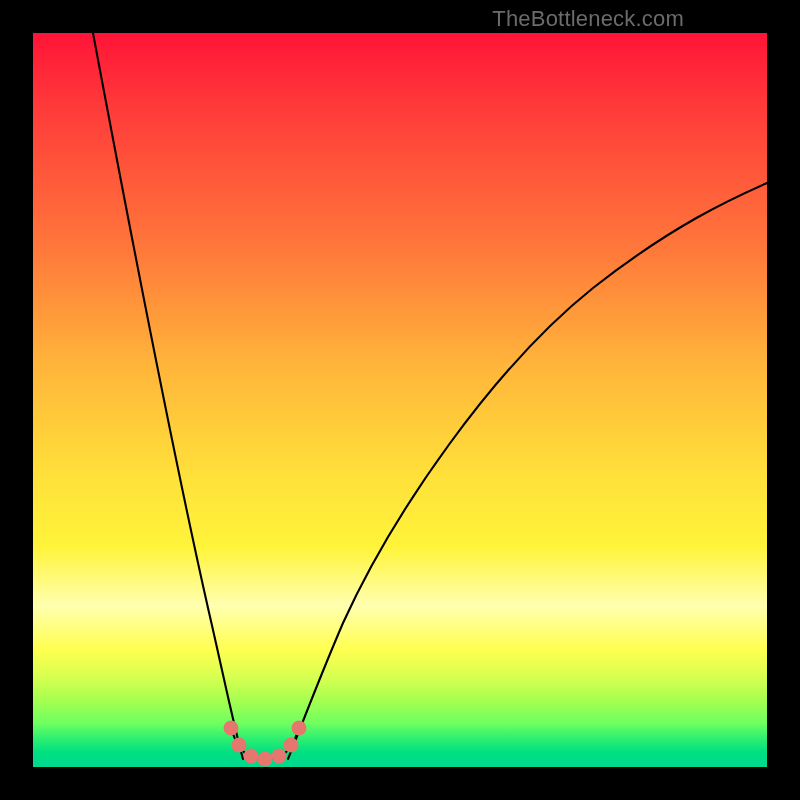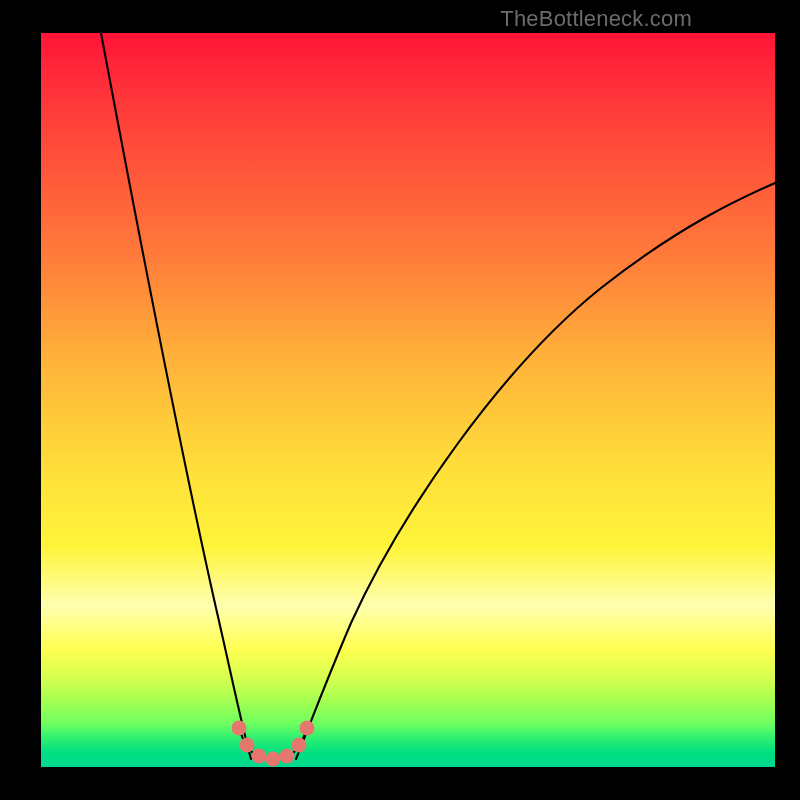--- a/index.html
+++ b/index.html
@@ -6,21 +6,21 @@
     margin: 0;
     padding: 0;
     width: 800px;
     height: 800px;
     overflow: hidden;
     background: #000;
     font-family: Arial, Helvetica, sans-serif;
   }
   .frame {
     position: absolute;
-    left: 8px;
+    left: 0;
     top: 0;
     width: 696px;
     height: 800px;
     background: #000;
   }
   .plot {
     position: absolute;
     left: 33px;
     top: 33px;
     width: 734px;

